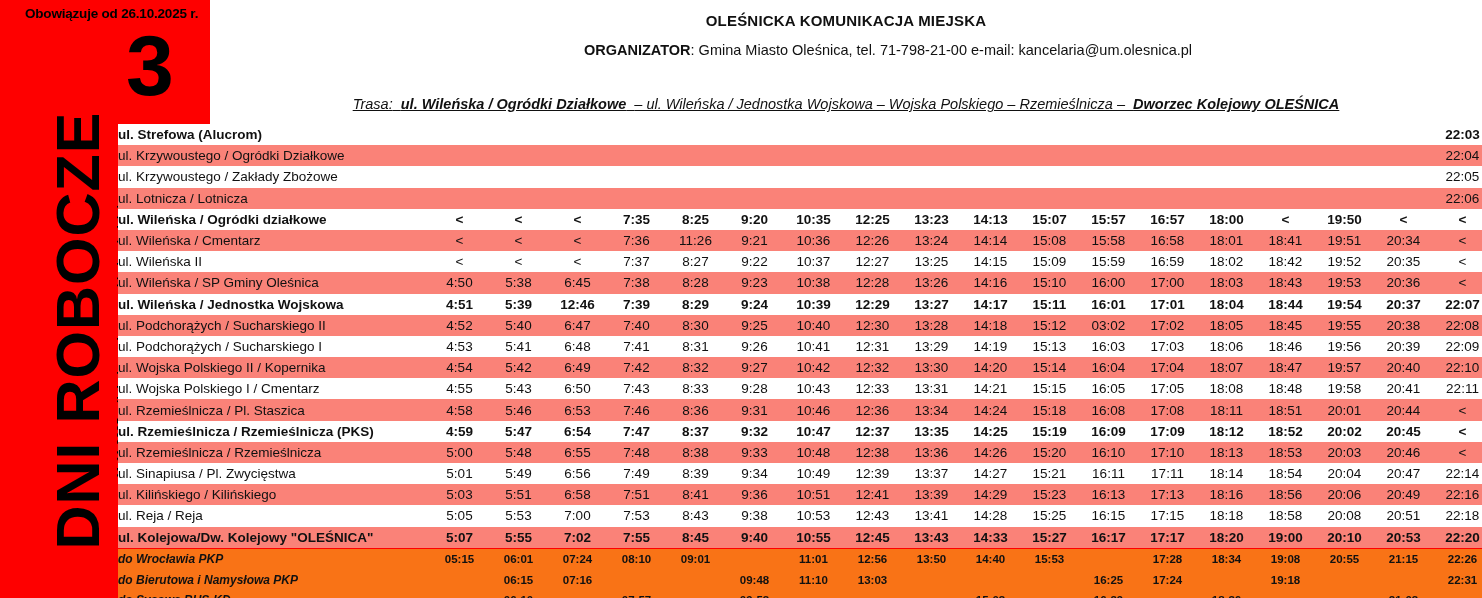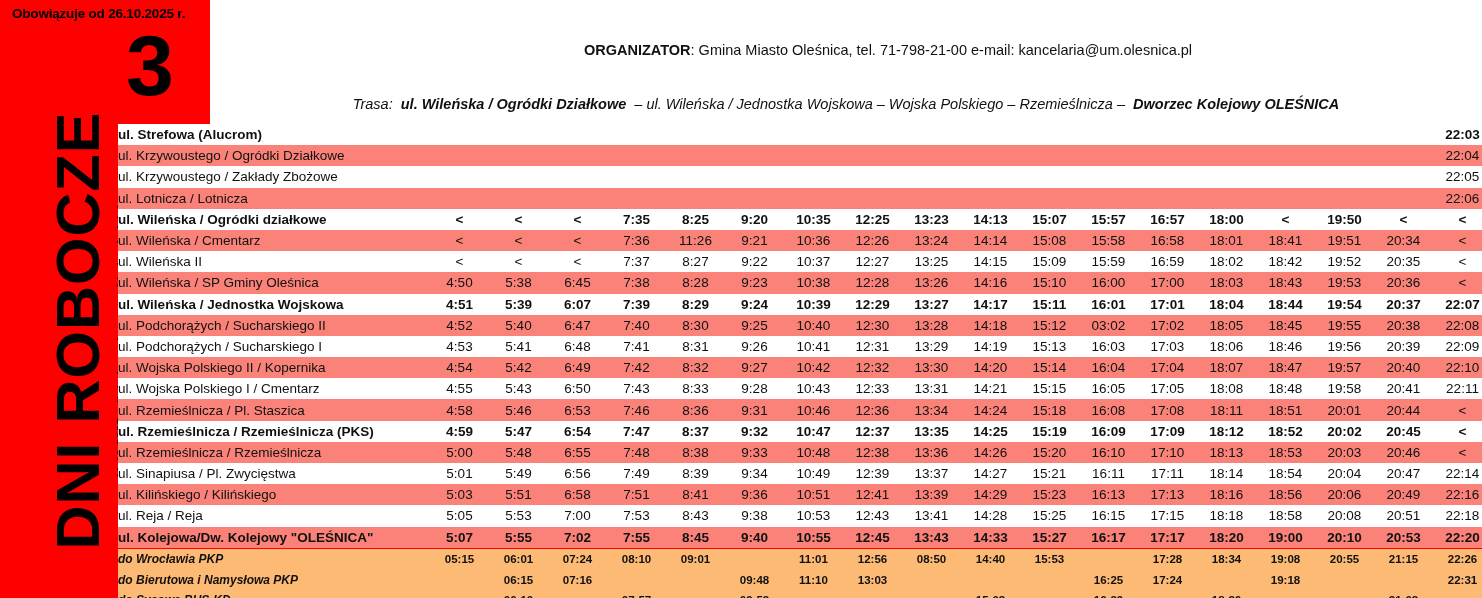--- a/index.html
+++ b/index.html
@@ -14,21 +14,21 @@
   
   .red-panel{
     position:absolute;left:0;top:0;width:118px;height:598px;
     background:#fe0000;
   }
   .red-head{
     position:absolute;left:0;top:0;width:210px;height:124px;
     background:#fe0000;
   }
   .valid-from{
-    position:absolute;left:12px;top:6px;
+    position:absolute;left:25px;top:6px;
     font-size:13.5px;font-weight:bold;color:#000;
     white-space:nowrap;letter-spacing:-0.2px;
   }
   .crest{
     position:absolute;left:21px;top:27px;width:82px;height:90px;
   }
   .line-no{
     position:absolute;left:126px;top:22px;
     font-size:86px;line-height:86px;font-weight:bold;color:#000;
     font-family:"Liberation Sans", sans-serif;
@@ -57,21 +57,21 @@
 
   
   .hdr{
     position:absolute;left:210px;top:0;width:1272px;height:124px;
     text-align:center;color:#111;
   }
   .hdr .h1{position:absolute;left:0;top:12px;width:100%;
     font-size:15px;font-weight:bold;letter-spacing:0.2px;}
   .hdr .h2{position:absolute;left:0;top:42px;width:100%;font-size:14.5px;margin-left:42px;}
   .hdr .h3{position:absolute;left:0;top:69px;width:100%;font-size:14.5px;}
-  .hdr .h4{position:absolute;left:0;top:96px;width:100%;font-size:14.5px;font-style:italic;}
+  .hdr .h4{position:absolute;left:0;top:96px;width:100%;font-size:14.5px;font-style:italic;text-decoration:underline;}
   .b{font-weight:bold;}
 
   
   .table-wrap{
     position:absolute;left:118px;top:124px;width:1116px;height:474px;
     background:#fff;
   }
   table.tt{
     border-collapse:collapse;
     width:1364px;
@@ -88,21 +88,21 @@
   td.stop{
     text-align:left;
     padding-left:7px;
     width:312px;
   }
   td.t{ text-align:center; }
   tr.alt td{ background:#fa8278; }
   tr.nrm td{ background:#ffffff; }
   tr.bold td{ font-weight:bold; }
   tr.conn td{
-    background:#fdba74;
+    background:#f97316;
     font-size:11.5px;
     font-weight:bold;
     height:20.5px;
   }
   tr.conn td.stop{ font-style:italic; font-size:12px; }
   .topline td{ border-top:1px solid #fe0000; }
 </style>
 </head>
 <body>
 
@@ -113,20 +113,21 @@
 
   <div class="valid-from">Obowiązuje od 26.10.2025 r.</div>
 
 
   <div class="line-no">3</div>
 
   <div class="vert-big">DNI ROBOCZE</div>
   <div class="vert-small">11.11.2025 r. linia  kursuje wg rozkładu niedzielnego</div>
 
   <div class="hdr">
+    <div class="h1">OLEŚNICKA KOMUNIKACJA MIEJSKA</div>
     <div class="h2"><span class="b">ORGANIZATOR</span><span>: Gmina Miasto Oleśnica, tel. 71-798-21-00 e-mail: kancelaria@um.olesnica.pl</span></div>
     <div class="h4"><span>Trasa:</span>&nbsp;&nbsp;<span class="b">ul. Wileńska / Ogródki Działkowe</span>&nbsp;&nbsp;<span>– ul. Wileńska / Jednostka Wojskowa – Wojska Polskiego – Rzemieślnicza –</span>&nbsp;&nbsp;<span class="b">Dworzec Kolejowy OLEŚNICA</span></div>
   </div>
 
   <div class="table-wrap">
     <table class="tt">
       <colgroup>
         <col style="width:312px">
         <col style="width:59px">
           <col style="width:59px">
@@ -313,21 +314,21 @@
             <td class="t">18:03</td>
             <td class="t">18:43</td>
             <td class="t">19:53</td>
             <td class="t">20:36</td>
             <td class="t">&lt;</td>
           </tr>
           <tr class="nrm bold">
             <td class="stop">ul. Wileńska / Jednostka Wojskowa</td>
             <td class="t">4:51</td>
             <td class="t">5:39</td>
-            <td class="t">6:07</td>
+            <td class="t">12:46</td>
             <td class="t">7:39</td>
             <td class="t">8:29</td>
             <td class="t">9:24</td>
             <td class="t">10:39</td>
             <td class="t">12:29</td>
             <td class="t">13:27</td>
             <td class="t">14:17</td>
             <td class="t">15:11</td>
             <td class="t">16:01</td>
             <td class="t">17:01</td>
@@ -571,21 +572,21 @@
           <tr class="conn topline">
             <td class="stop">do Wrocławia PKP</td>
             <td class="t">05:15</td>
             <td class="t">06:01</td>
             <td class="t">07:24</td>
             <td class="t">08:10</td>
             <td class="t">09:01</td>
             <td class="t"></td>
             <td class="t">11:01</td>
             <td class="t">12:56</td>
-            <td class="t">08:50</td>
+            <td class="t">13:50</td>
             <td class="t">14:40</td>
             <td class="t">15:53</td>
             <td class="t"></td>
             <td class="t">17:28</td>
             <td class="t">18:34</td>
             <td class="t">19:08</td>
             <td class="t">20:55</td>
             <td class="t">21:15</td>
             <td class="t">22:26</td>
           </tr>

